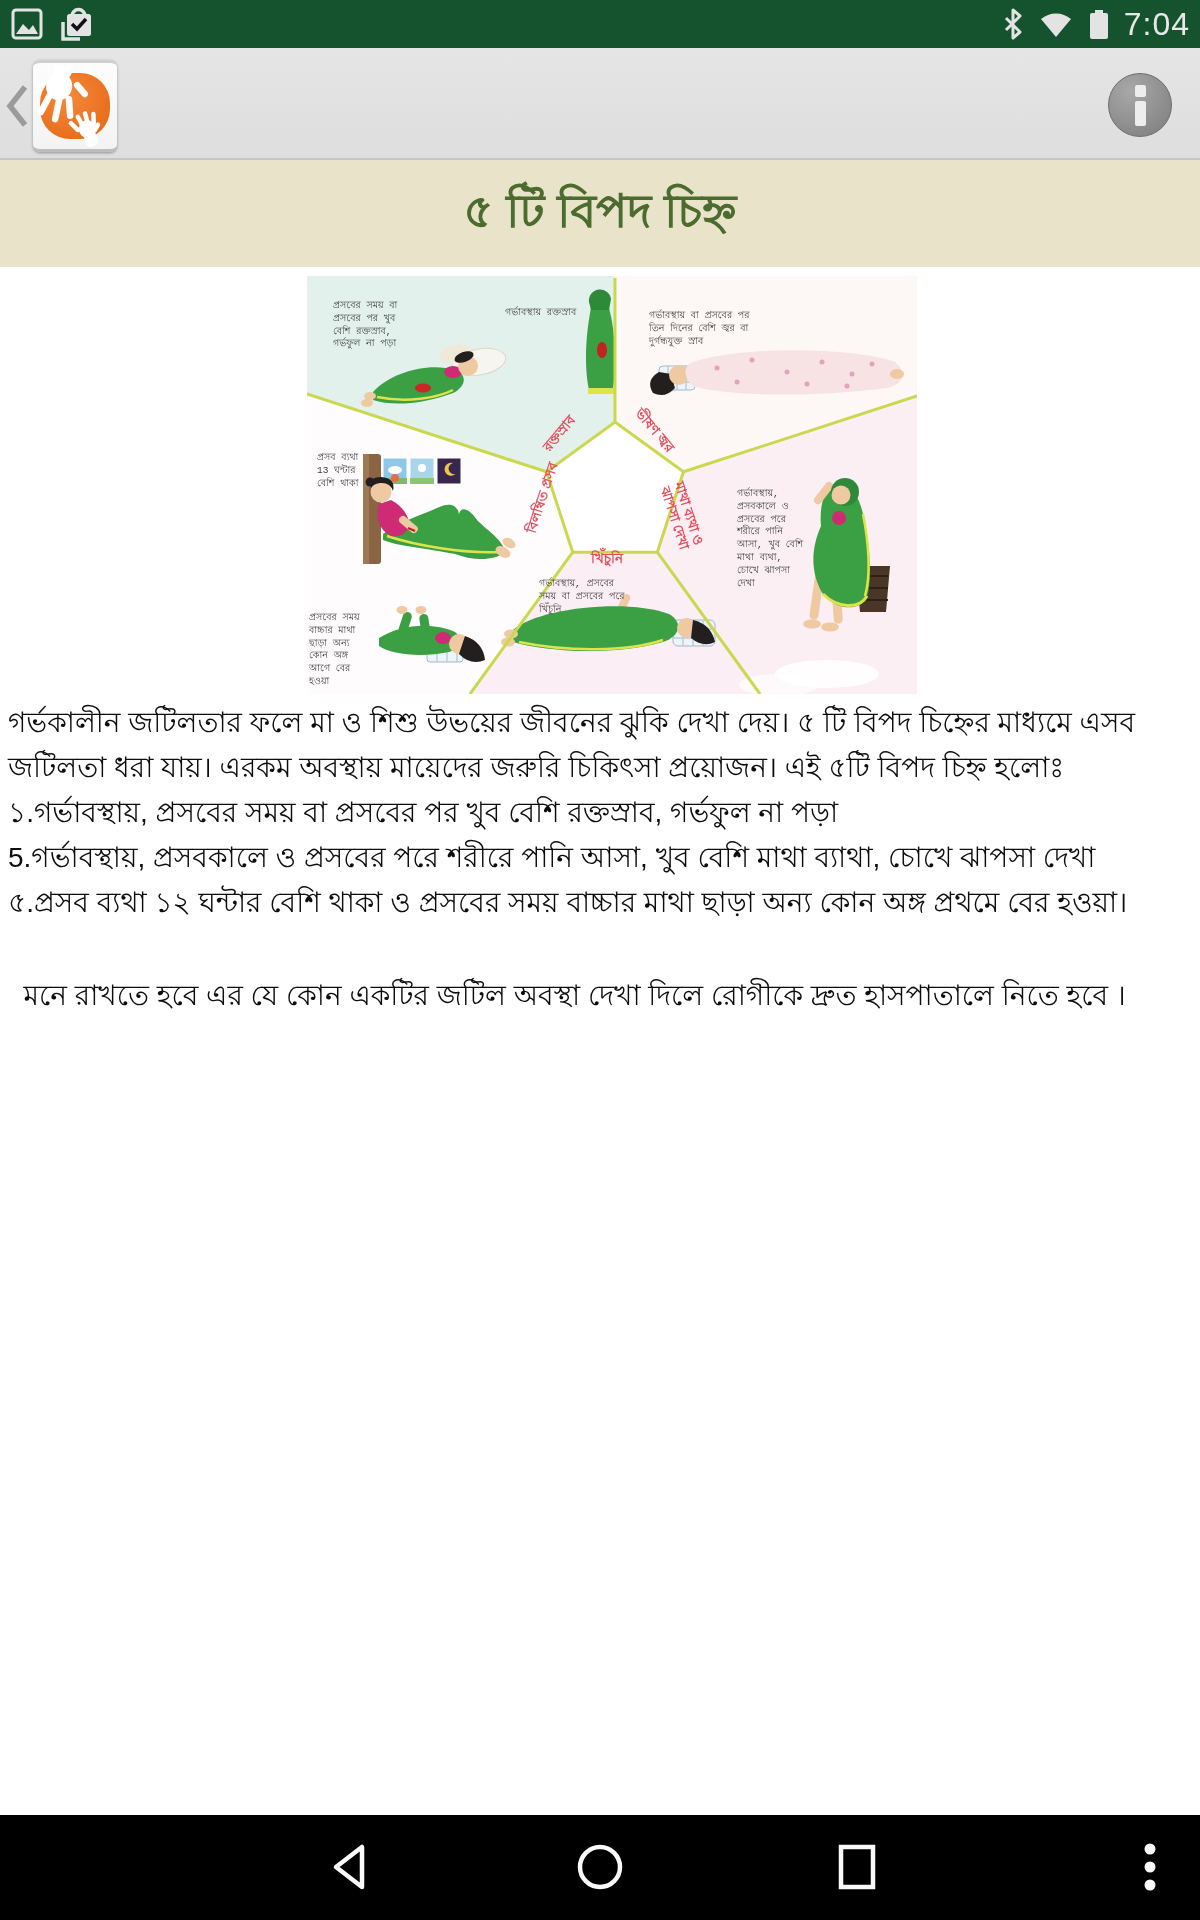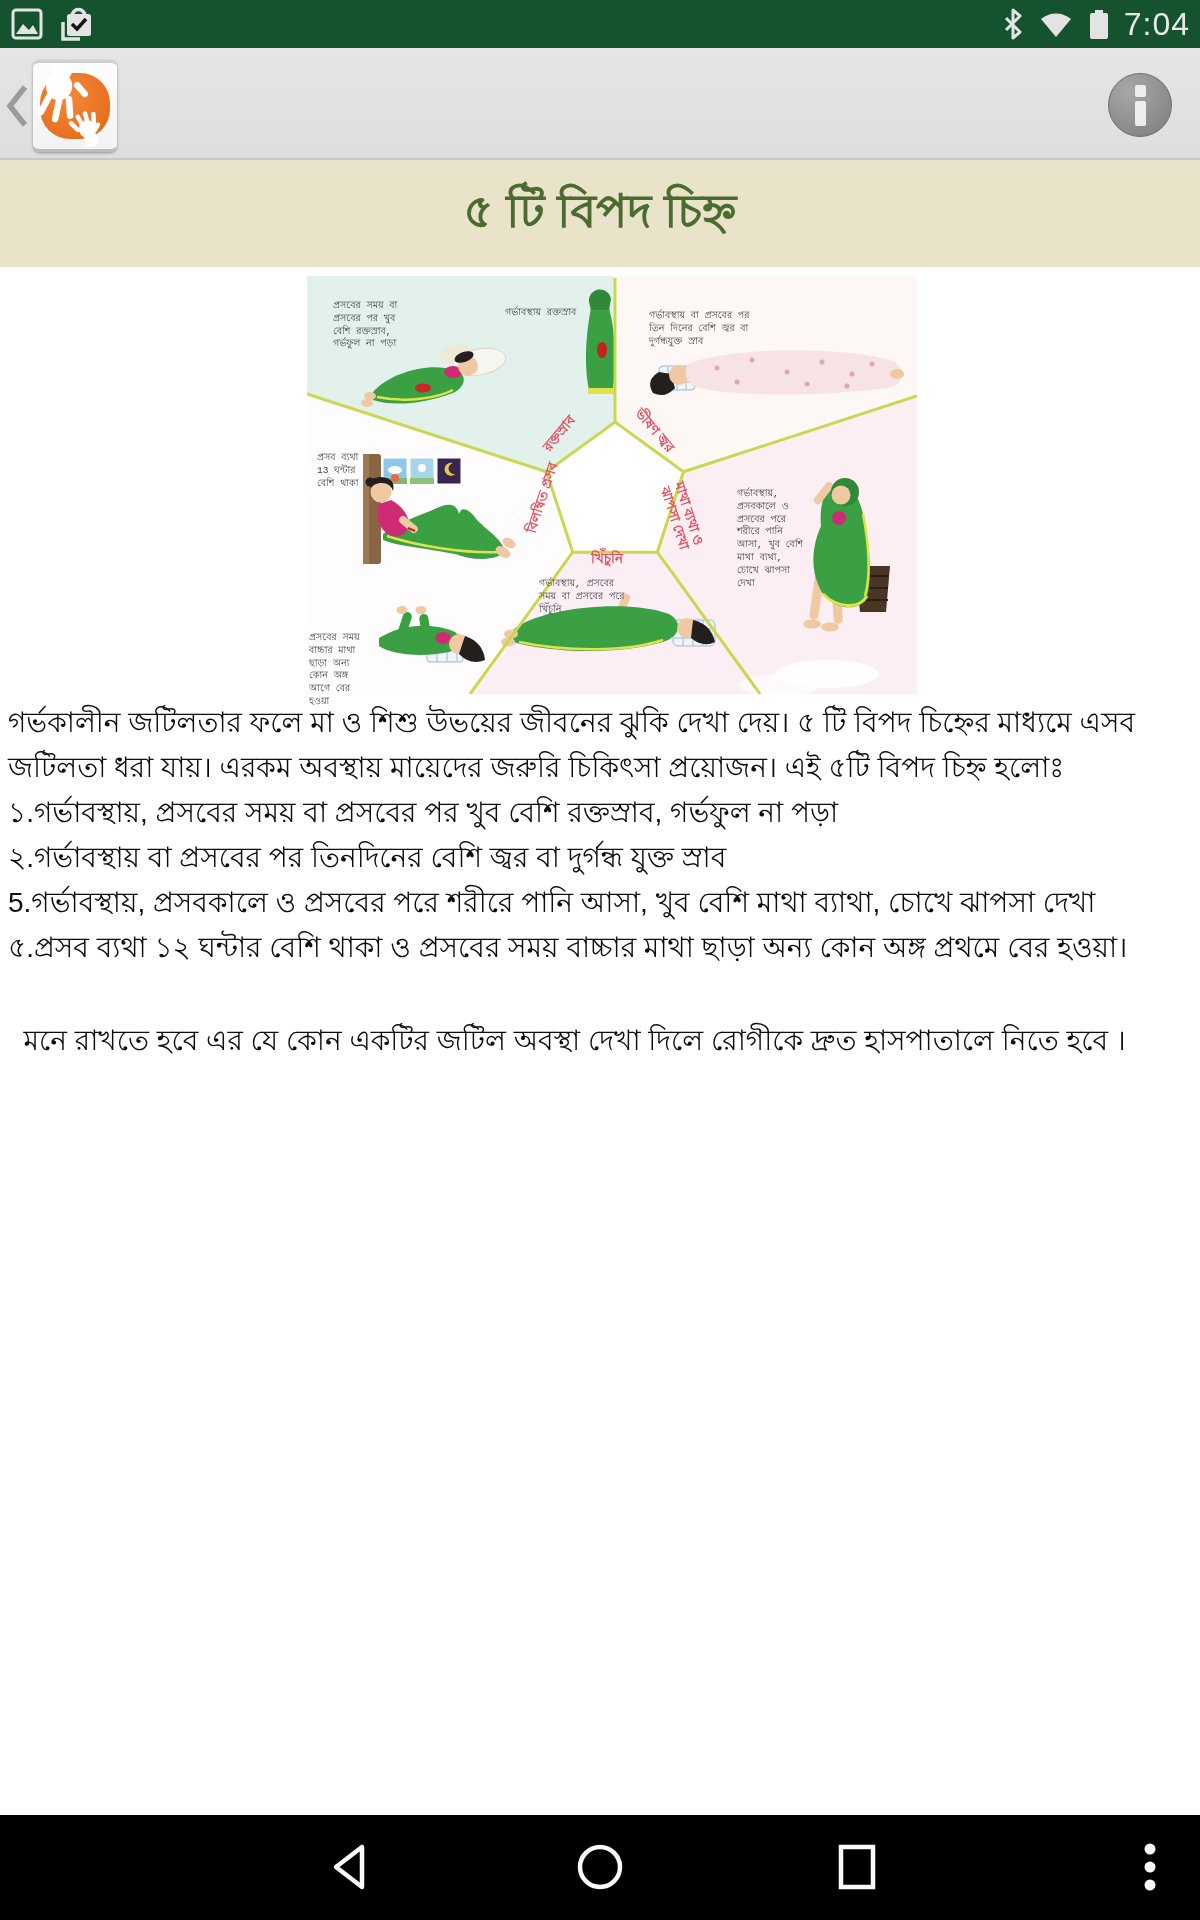--- a/index.html
+++ b/index.html
@@ -28,21 +28,21 @@
   .illustration{position:absolute;left:307px;top:276px;width:610px;height:418px;filter:blur(0.6px);}
   .illustration svg{position:absolute;left:0;top:0;}
   .ill-caption{position:absolute;font-size:9.5px;line-height:1.35;color:#3d3d3d;font-family:Liberation Mono, monospace;}
   .spoke-label{position:absolute;font-size:13.5px;font-weight:700;color:#e25060;white-space:nowrap;}
   .cap-top-left{left:26px;top:24px;width:68px;}
   .cap-top-center{left:198px;top:31px;width:72px;}
   .cap-top-right{left:342px;top:34px;width:118px;}
   .cap-right{left:430px;top:212px;width:72px;}
   .cap-bottom{left:232px;top:302px;width:96px;}
   .cap-left-top{left:10px;top:176px;width:52px;}
-  .cap-left-bottom{left:2px;top:336px;width:62px;margin-top:20px;}
+  .cap-left-bottom{left:2px;top:336px;width:62px;}
   .lbl-bleeding{left:253px;top:158px;transform:translate(-50%,-50%) rotate(-50deg);}
   .lbl-fever{left:347px;top:155px;transform:translate(-50%,-50%) rotate(50deg);}
   .lbl-headache{left:374px;top:240px;transform:translate(-50%,-50%) rotate(72deg);width:86px;text-align:center;white-space:normal;line-height:1.1;}
   .lbl-convulsion{left:300px;top:283px;transform:translate(-50%,-50%);}
   .lbl-prolonged{left:236px;top:222px;transform:translate(-50%,-50%) rotate(-72deg);}
 
   
   .content{position:absolute;left:8px;top:700px;width:1184px;color:#0d0d0d;font-size:28px;line-height:45px;}
   .content p{margin:0;}
   .note{white-space:pre-wrap;margin-top:48px !important;}
@@ -274,21 +274,20 @@
     <div class="ill-caption cap-top-right">গর্ভাবস্থায় বা প্রসবের পর তিন দিনের বেশি জ্বর বা দুর্গন্ধযুক্ত স্রাব</div>
     <div class="ill-caption cap-right">গর্ভাবস্থায়, প্রসবকালে ও প্রসবের পরে শরীরে পানি আসা, খুব বেশি মাথা ব্যথা, চোখে ঝাপসা দেখা</div>
     <div class="ill-caption cap-bottom">গর্ভাবস্থায়, প্রসবের সময় বা প্রসবের পরে খিঁচুনি</div>
     <div class="ill-caption cap-left-top">প্রসব ব্যথা 13 ঘন্টার বেশি থাকা</div>
     <div class="ill-caption cap-left-bottom">প্রসবের সময় বাচ্চার মাথা ছাড়া অন্য কোন অঙ্গ আগে বের হওয়া</div>
   </div>
 
   <div class="content">
     <p>গর্ভকালীন জটিলতার ফলে মা ও শিশু উভয়ের জীবনের ঝুকি দেখা দেয়। ৫ টি বিপদ চিহ্নের মাধ্যমে এসব জটিলতা ধরা যায়। এরকম অবস্থায় মায়েদের জরুরি চিকিৎসা প্রয়োজন। এই ৫টি বিপদ চিহ্ন হলোঃ</p>
     <p>১.গর্ভাবস্থায়, প্রসবের সময় বা প্রসবের পর খুব বেশি রক্তস্রাব, গর্ভফুল না পড়া</p>
-    <p>২.গর্ভাবস্থায় বা প্রসবের পর তিনদিনের বেশি জ্বর বা দুর্গন্ধ যুক্ত স্রাব</p>
     <p>5.গর্ভাবস্থায়, প্রসবকালে ও প্রসবের পরে শরীরে পানি আসা, খুব বেশি মাথা ব্যাথা, চোখে ঝাপসা দেখা</p>
     <p>৫.প্রসব ব্যথা ১২ ঘন্টার বেশি থাকা ও প্রসবের সময় বাচ্চার মাথা ছাড়া অন্য কোন অঙ্গ প্রথমে বের হওয়া।</p>
     <p class="note">  মনে রাখতে হবে এর যে কোন একটির জটিল অবস্থা দেখা দিলে রোগীকে দ্রুত হাসপাতালে নিতে হবে ।</p>
   </div>
 
   <div class="nav-bar">
     <div class="nav-btn nav-back">
       <svg width="42" height="48" viewBox="0 0 42 48">
         <polygon points="33,4 33,44 7,24" fill="none" stroke="#fafafa" stroke-width="4.5" stroke-linejoin="round"></polygon>
       </svg>

